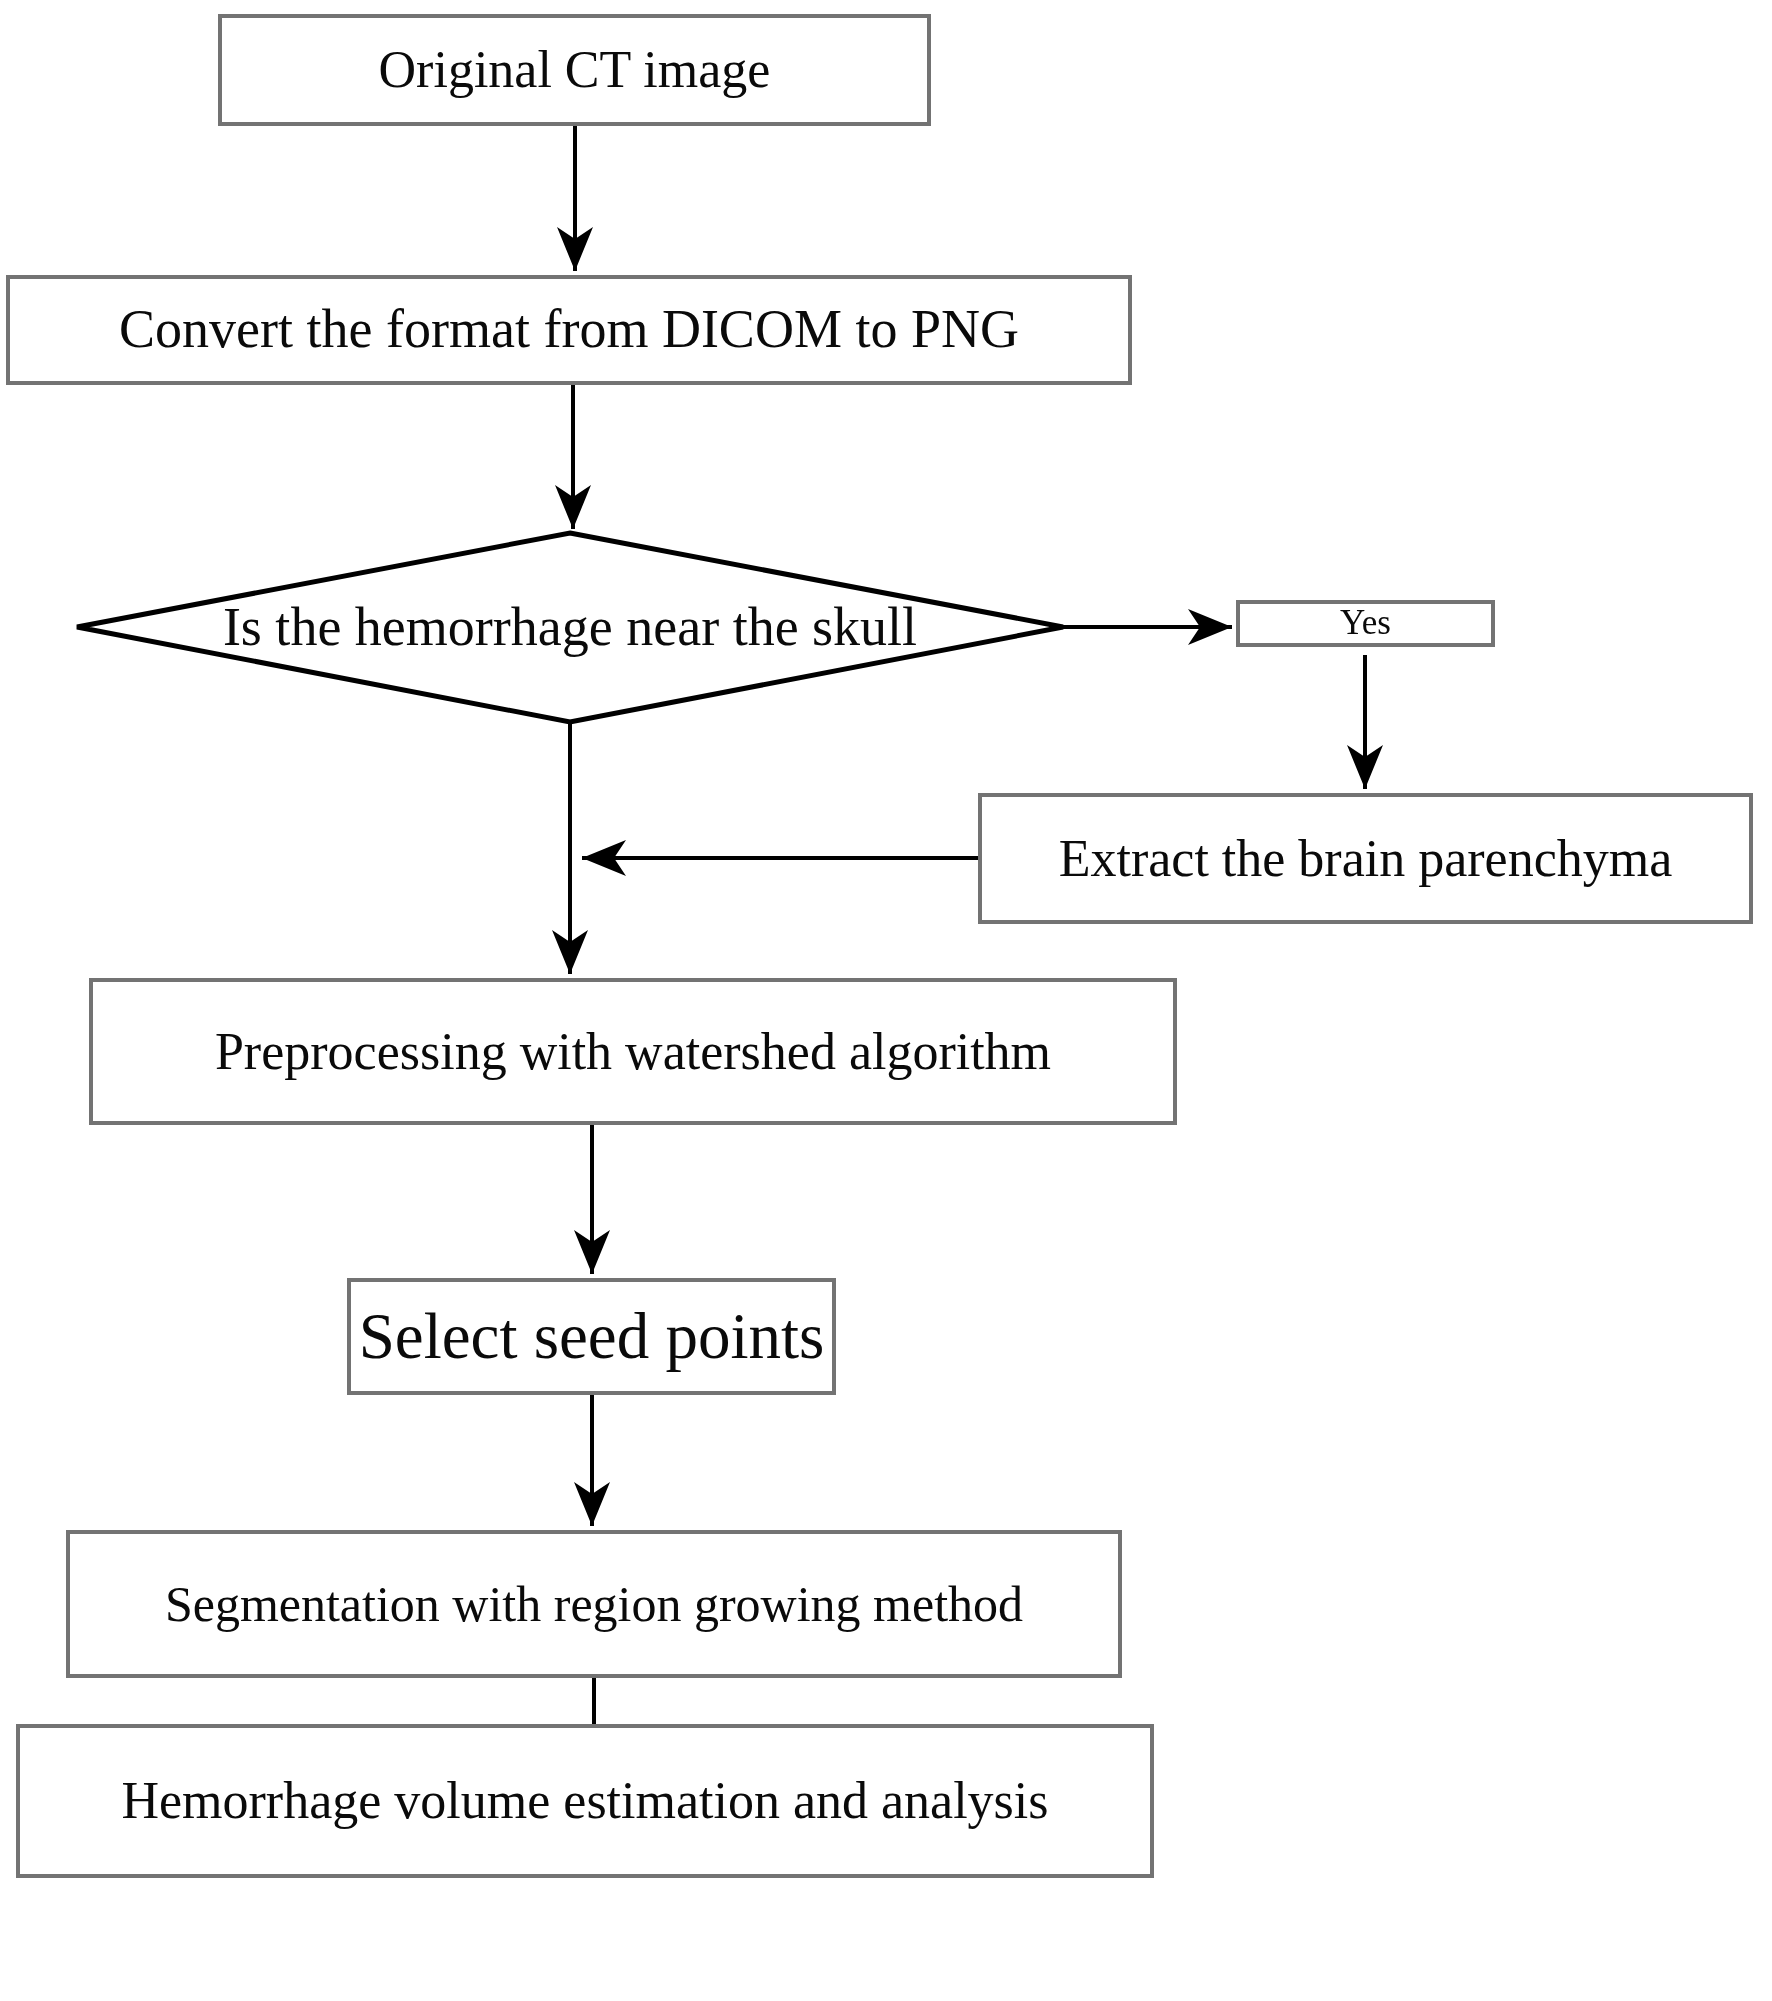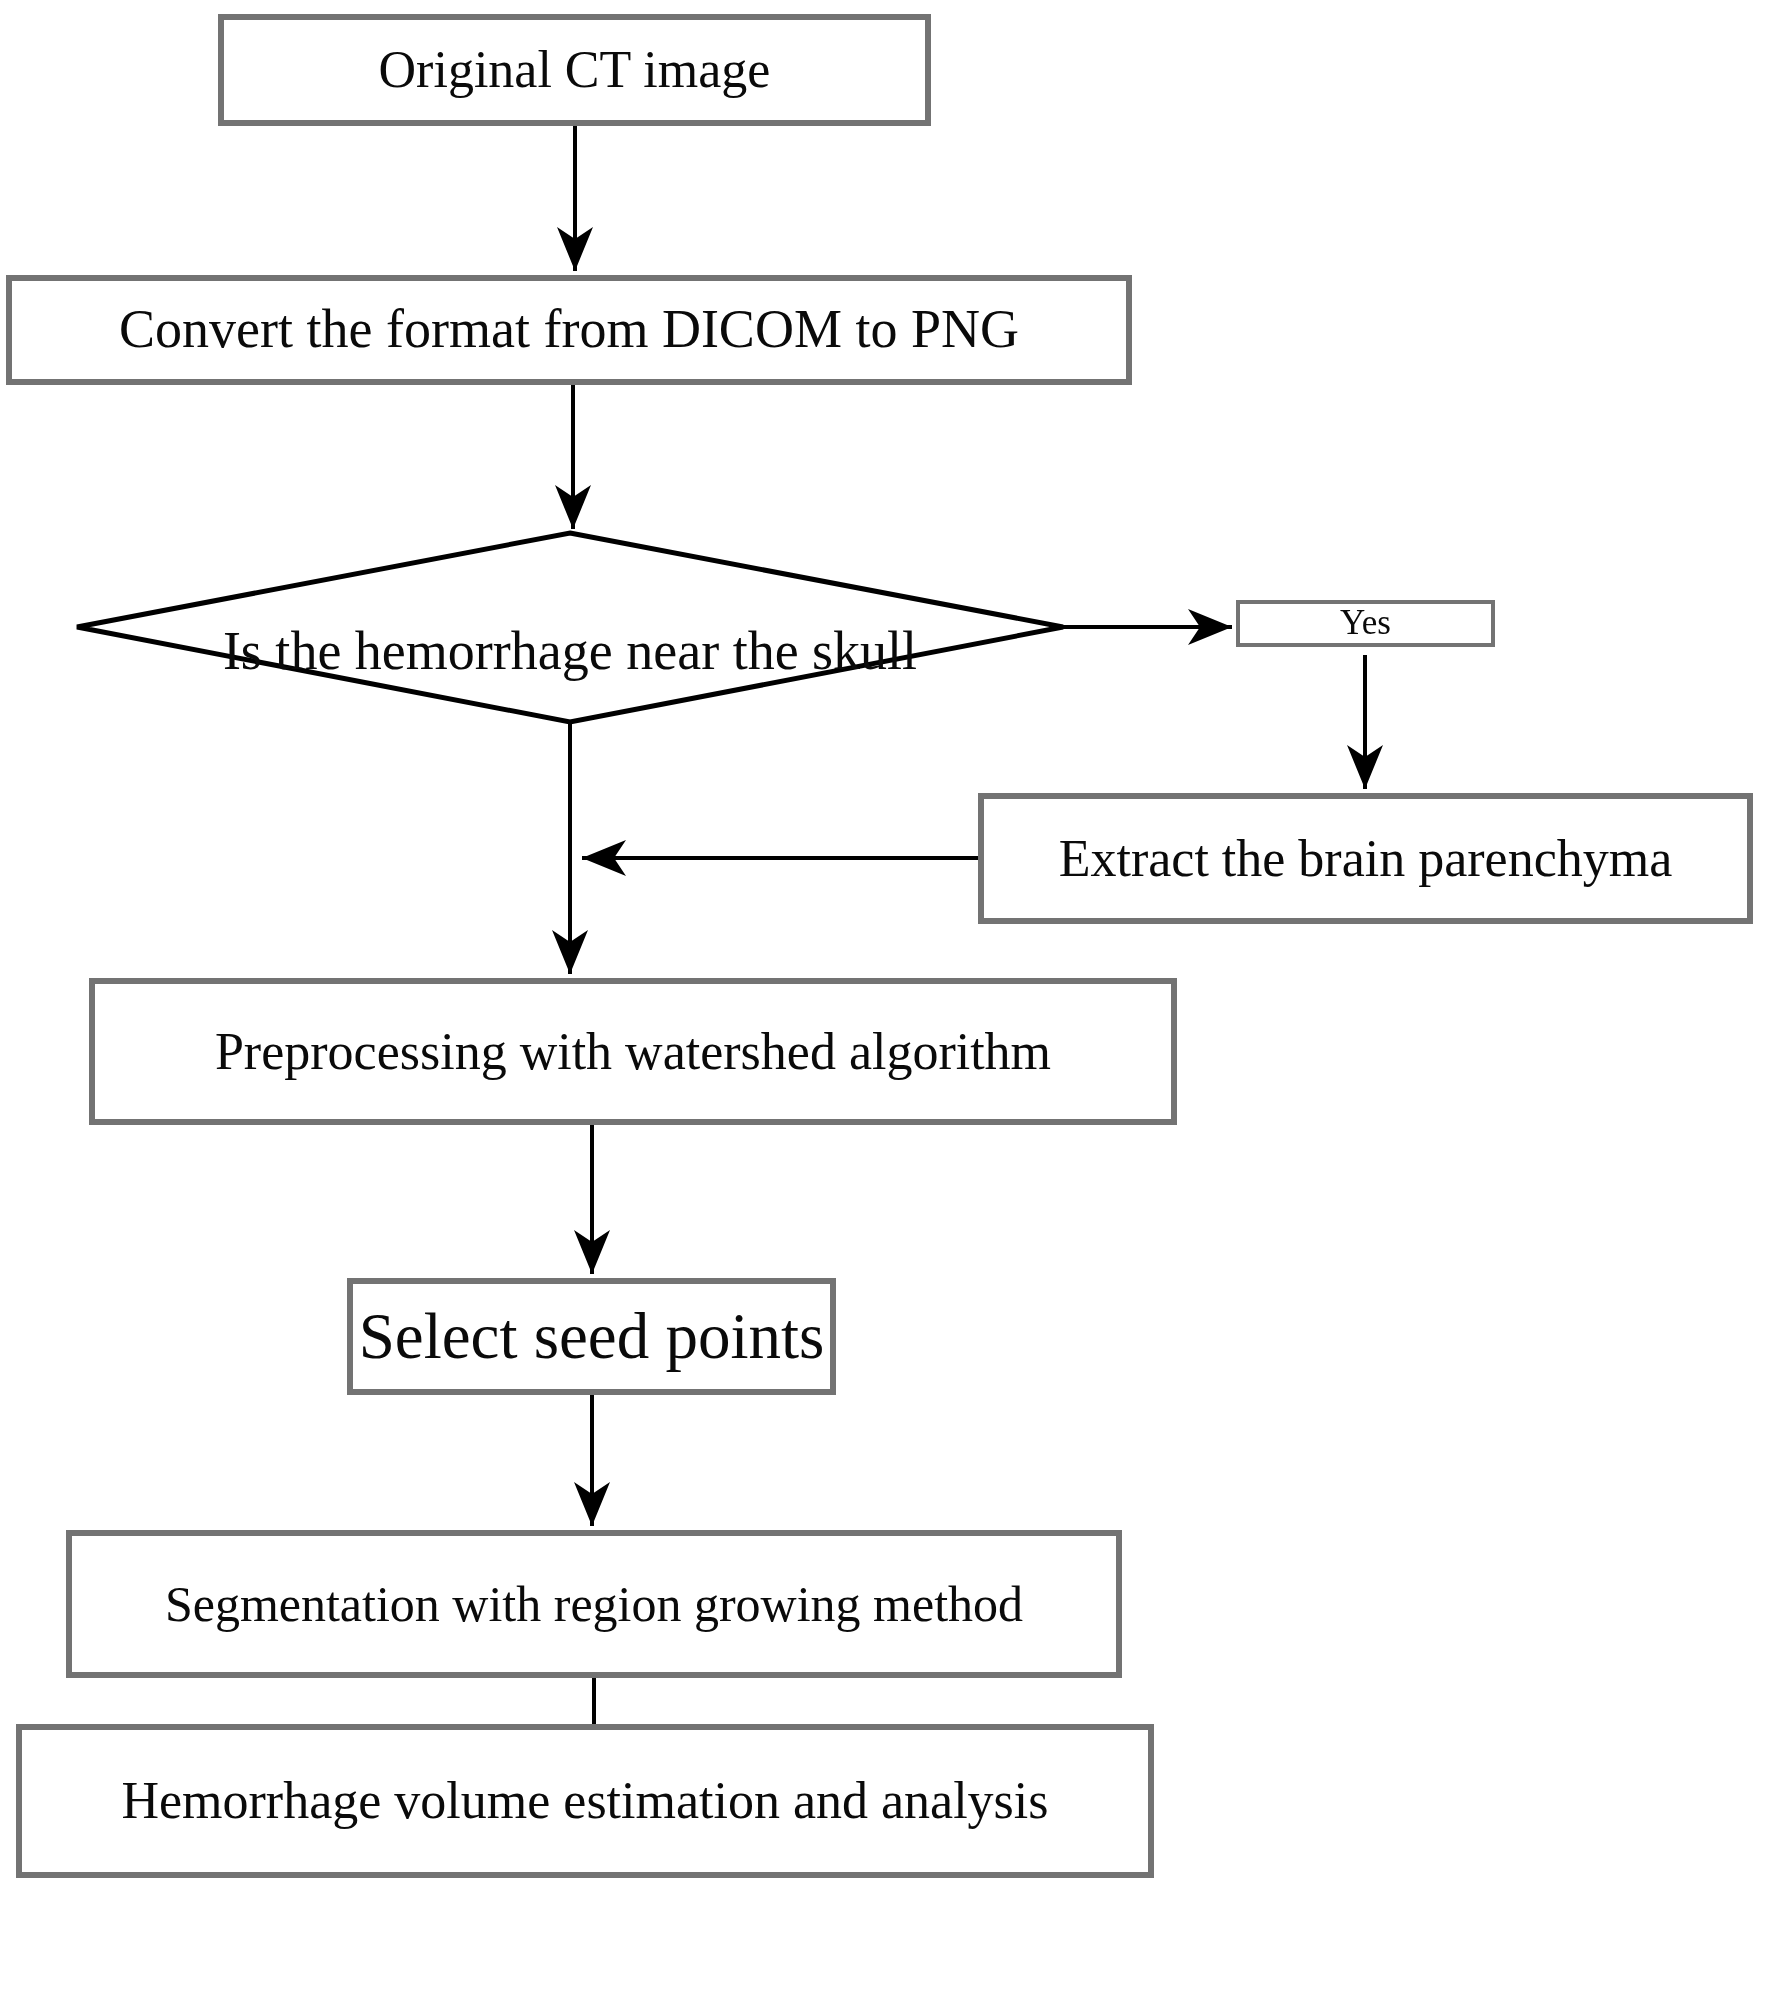--- a/index.html
+++ b/index.html
@@ -17,35 +17,35 @@
     overflow: hidden;
   }
   #connectors {
     position: absolute;
     left: 0;
     top: 0;
   }
   .node {
     position: absolute;
     box-sizing: border-box;
-    border: 6px solid #737373;
+    border: 4px solid #737373;
     background: #ffffff;
     display: flex;
     align-items: center;
     justify-content: center;
     text-align: right;
     white-space: nowrap;
     font-size: 52px;
     line-height: 1.1;
     color: #0a0a0a;
   }
   .diamond-label {
     position: absolute;
     display: flex;
-    align-items: flex-end;
+    align-items: center;
     justify-content: center;
     text-align: center;
     white-space: nowrap;
     background: transparent;
     border: none;
     font-size: 54px;
     color: #0a0a0a;
   }
   .node-original   { left: 218px;  top: 14px;   width: 713px;  height: 112px; }
   .node-convert    { left: 6px;   top: 275px;  width: 1126px; height: 110px; font-size: 54px; }

